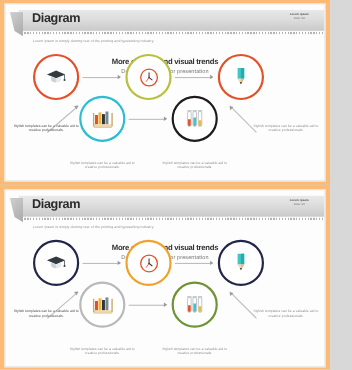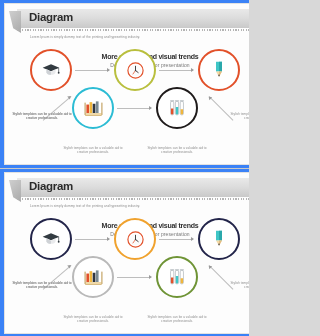--- a/index.html
+++ b/index.html
@@ -4,22 +4,22 @@
 <style>
   * { box-sizing: border-box; margin: 0; padding: 0; }
   html, body {
     width: 300px; height: 336px;
     background: #d8d8d8;
     font-family: "Liberation Sans", sans-serif;
     overflow: hidden;
   }
   .slide {
     position: relative;
-    width: 249px; height: 168px;
-    background: #3b82f6;
+    width: 300px; height: 168px;
+    background: #fdba74;
     overflow: hidden;
   }
   .slide + .slide { border-top: 1px solid #c9c9c9; }
   .slide-inner {
     position: absolute;
     left: 4px; top: 3px;
     width: 292px; height: 162px;
     background: #fdfdfd;
     border: 1px solid #e2e2e2;
     overflow: hidden;

